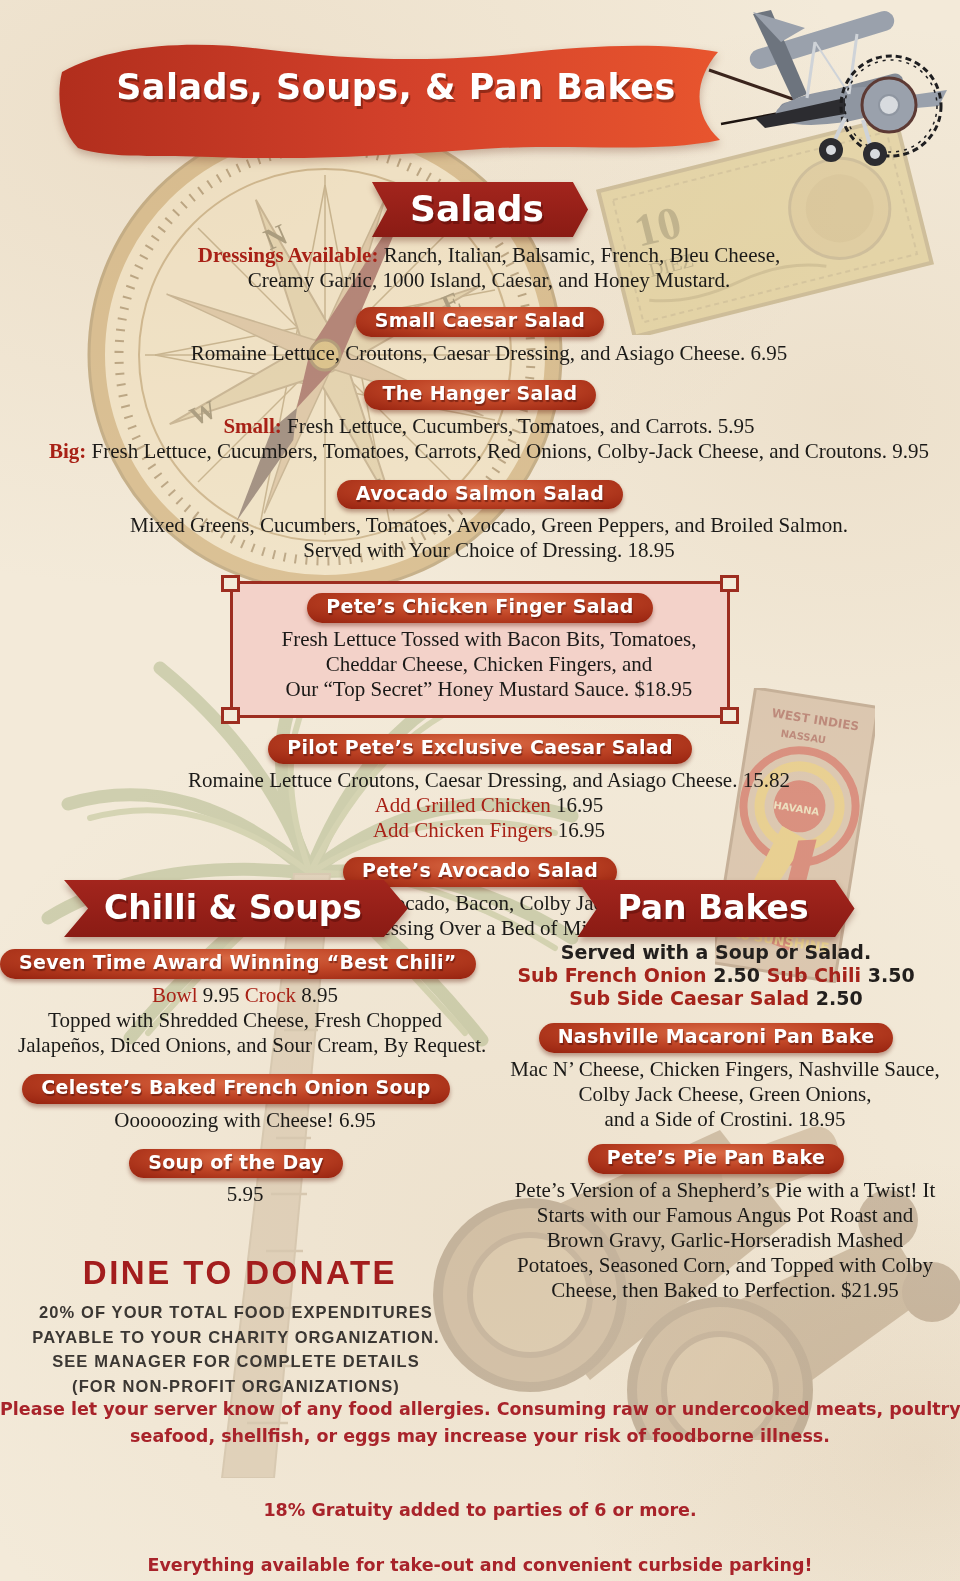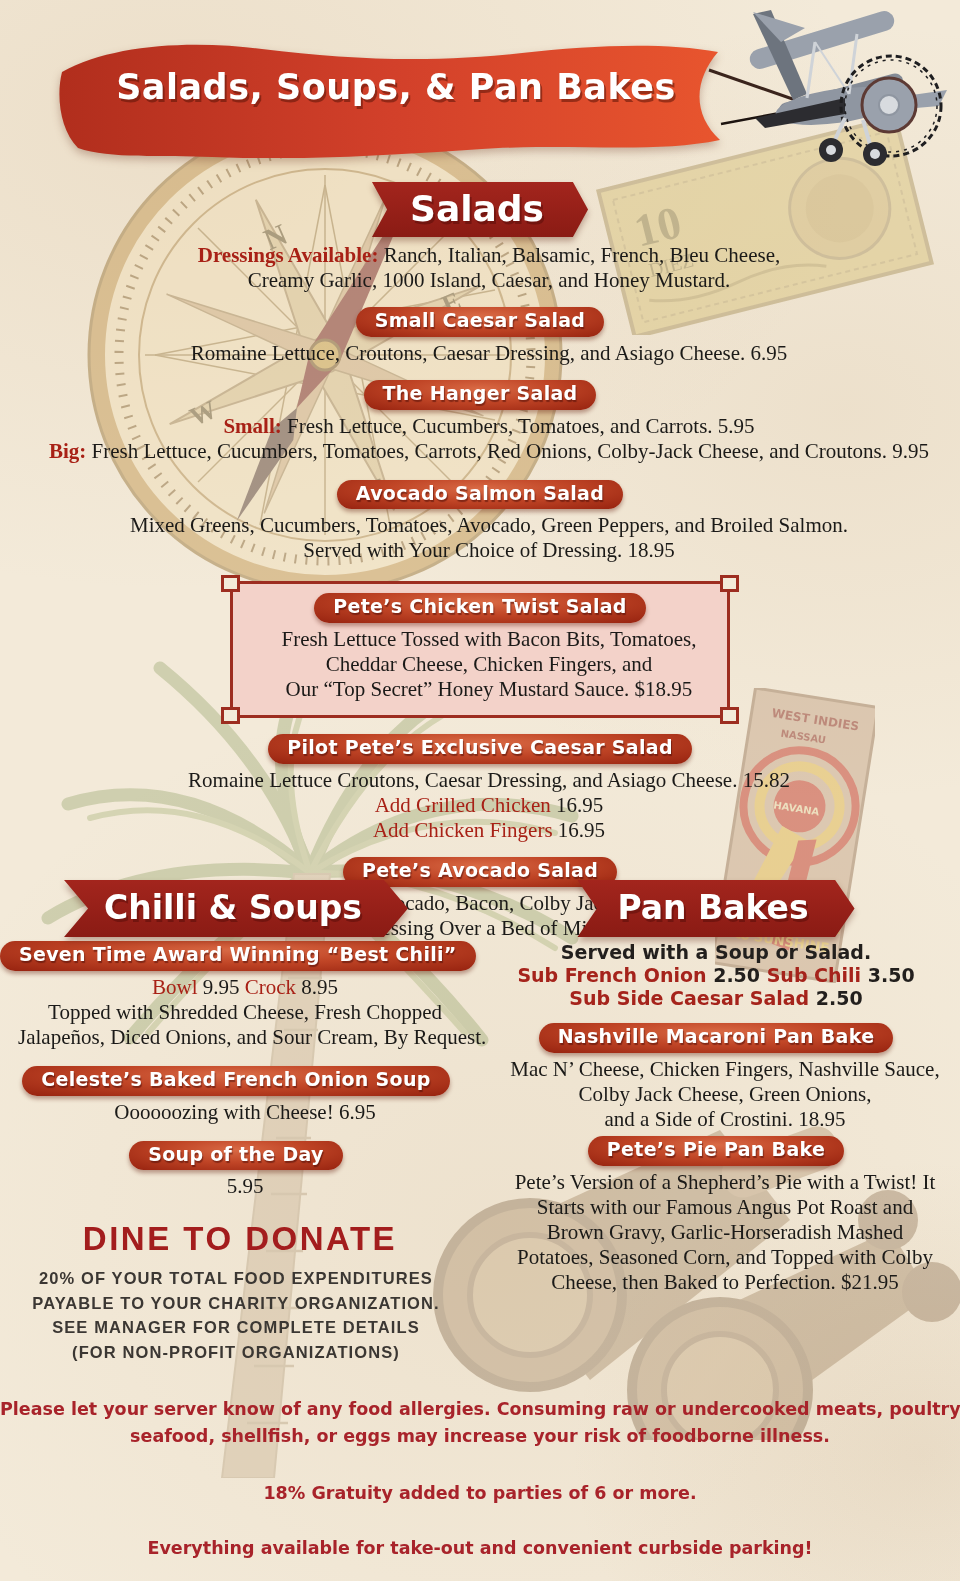--- a/index.html
+++ b/index.html
@@ -36,35 +36,35 @@
     padding:3px 19px 5px;box-shadow:0 3px 4px rgba(100,30,15,.40);
     text-shadow:1px 2px 1px rgba(70,10,5,.5);letter-spacing:.3px;white-space:nowrap;}
   
   .serif-line{font:21px/1.19 "Liberation Serif",serif;color:#1b1a18;white-space:nowrap;padding-left:18px;}
   .serif-red{color:#a82116;font-weight:bold;}
   .serif-red.normal{font-weight:normal;}
   .sans-note{font:bold 19px/1.2 "DejaVu Sans",sans-serif;color:#221f1d;white-space:nowrap;}
   .sans-sub{font:bold 19px/1.2 "DejaVu Sans",sans-serif;color:#221f1d;white-space:nowrap;}
   .sub-red{color:#a5231b;}
   .section{position:absolute;left:0;width:100%;text-align:center;z-index:3;}
-  .mt4{margin-top:4px}.mt6{margin-top:6px}.mt8{margin-top:8px}.mt12{margin-top:4px}
+  .mt4{margin-top:4px}.mt6{margin-top:6px}.mt8{margin-top:8px}.mt12{margin-top:12px}
   .mt14{margin-top:14px}.mt16{margin-top:16px}
   
   .tbox{position:relative;display:inline-block;background:#f3d2c9;
     border:3px solid #9d2d20;padding:9px 30px 13px;margin-top:18px;}
   .tbox .corner{position:absolute;width:13px;height:11px;border:3px solid #9d2d20;
     background:#f3ead9;}
   .corner.tl{left:-12px;top:-9px;}  .corner.tr{right:-12px;top:-9px;}
   .corner.bl{left:-12px;bottom:-9px;} .corner.br{right:-12px;bottom:-9px;}
   
   .columns{position:absolute;top:880px;left:0;width:960px;display:flex;z-index:3;}
   .col-left{width:472px;text-align:center;}
   .col-right{width:488px;text-align:center;}
   .donate-title{font:bold 33px/1.1 "Liberation Sans",sans-serif;color:#a31d1d;
-    letter-spacing:2.5px;margin-top:22px;padding-left:8px;}
+    letter-spacing:2.5px;margin-top:48px;padding-left:8px;}
   .donate-line{font:bold 16.5px/1.5 "Liberation Sans",sans-serif;color:#3b3733;
     letter-spacing:1.1px;white-space:nowrap;}
   
   .footer{position:absolute;top:1396px;left:0;width:100%;text-align:center;z-index:3;}
   .footer-line{font:bold 17.5px/1.55 "DejaVu Sans",sans-serif;color:#a8232a;white-space:nowrap;}
 </style>
 </head>
 <body>
 
 <div class="page">
@@ -242,21 +242,21 @@
       <span class="pill">Avocado Salmon Salad</span>
       <div class="serif-line mt4">Mixed Greens, Cucumbers, Tomatoes, Avocado, Green Peppers, and Broiled Salmon.</div>
       <div class="serif-line">Served with Your Choice of Dressing. 18.95</div>
     </div>
 
     <div class="tbox">
       <span class="corner tl"></span>
       <span class="corner tr"></span>
       <span class="corner bl"></span>
       <span class="corner br"></span>
-      <span class="pill">Pete’s Chicken Twist Salad</span>
+      <span class="pill">Pete’s Chicken Finger Salad</span>
       <div class="serif-line mt4">Fresh Lettuce Tossed with Bacon Bits, Tomatoes,</div>
       <div class="serif-line">Cheddar Cheese, Chicken Fingers, and</div>
       <div class="serif-line">Our “Top Secret” Honey Mustard Sauce. $18.95</div>
     </div>
 
     <div class="mt16">
       <span class="pill">Pilot Pete’s Exclusive Caesar Salad</span>
       <div class="serif-line mt4">Romaine Lettuce Croutons, Caesar Dressing, and Asiago Cheese. 15.82</div>
       <div class="serif-line"><span class="serif-red normal">Add Grilled Chicken</span>
         <span>16.95</span></div>
@@ -328,17 +328,17 @@
         <div class="serif-line">Brown Gravy, Garlic-Horseradish Mashed</div>
         <div class="serif-line">Potatoes, Seasoned Corn, and Topped with Colby</div>
         <div class="serif-line">Cheese, then Baked to Perfection. $21.95</div>
       </div>
     </div>
   </div>
 
   <div class="footer">
     <div class="footer-line">Please let your server know of any food allergies. Consuming raw or undercooked meats, poultry,</div>
     <div class="footer-line">seafood, shellfish, or eggs may increase your risk of foodborne illness.</div>
-    <div class="footer-line" style="margin-top:30px">18% Gratuity added to parties of 6 or more.</div>
+    <div class="footer-line" style="margin-top:47px">18% Gratuity added to parties of 6 or more.</div>
     <div class="footer-line" style="margin-top:28px">Everything available for take-out and convenient curbside parking!</div>
   </div>
 
 </div>
 
 </body></html>

